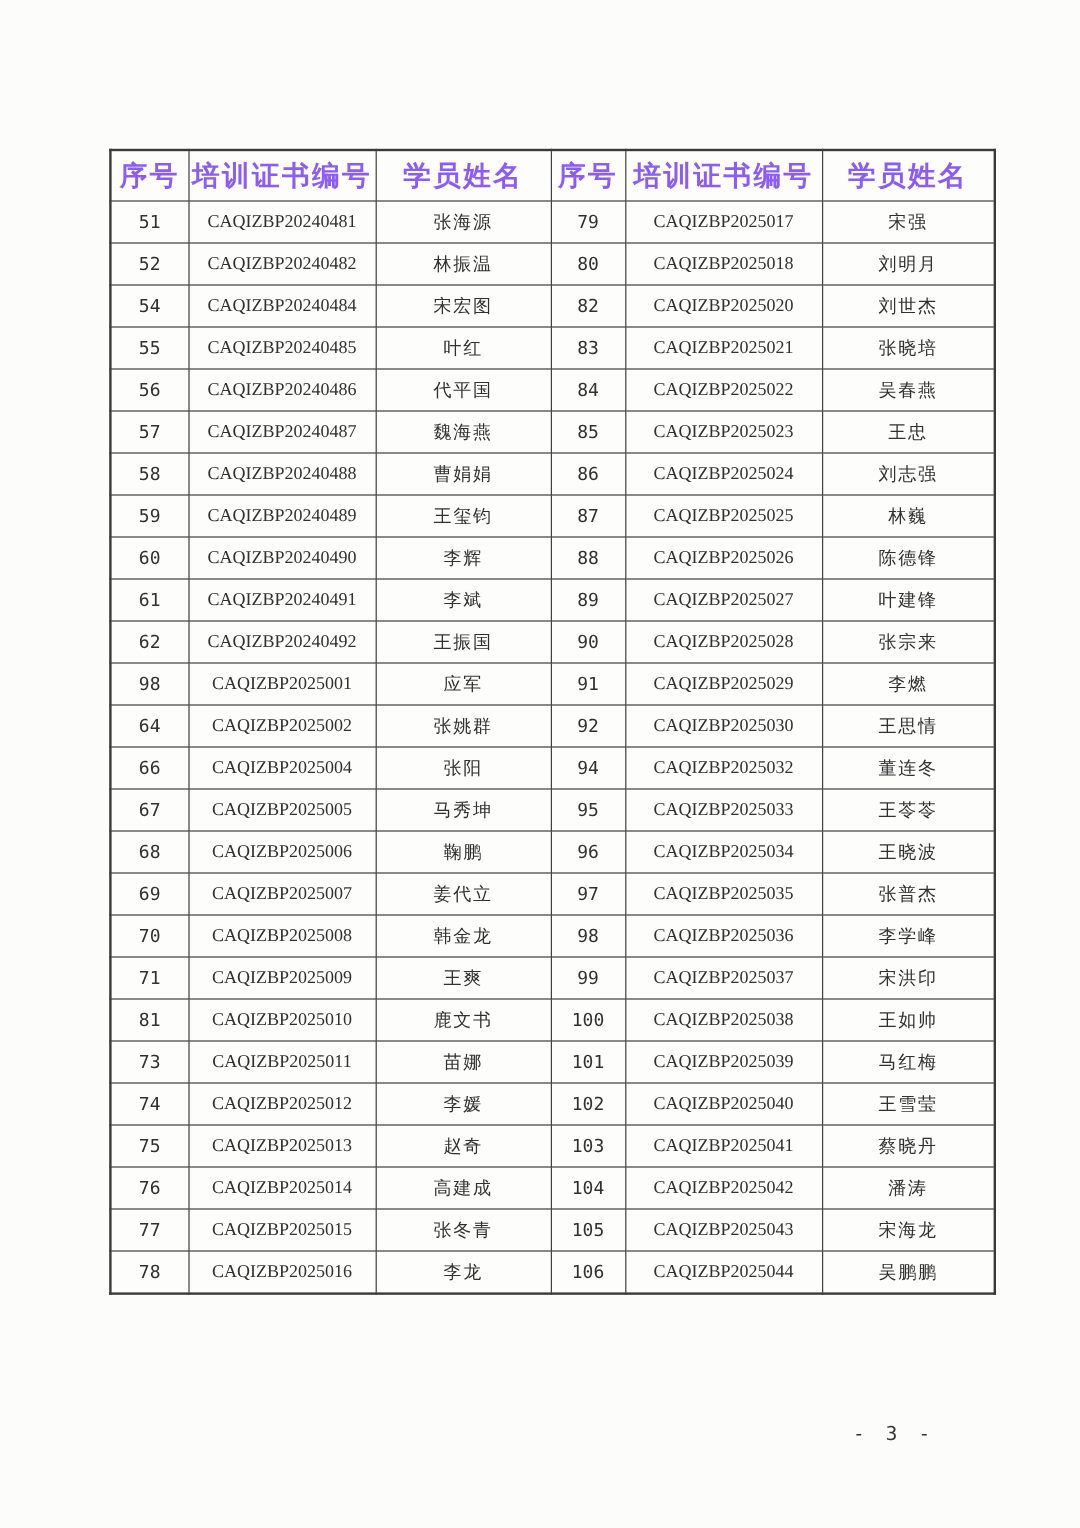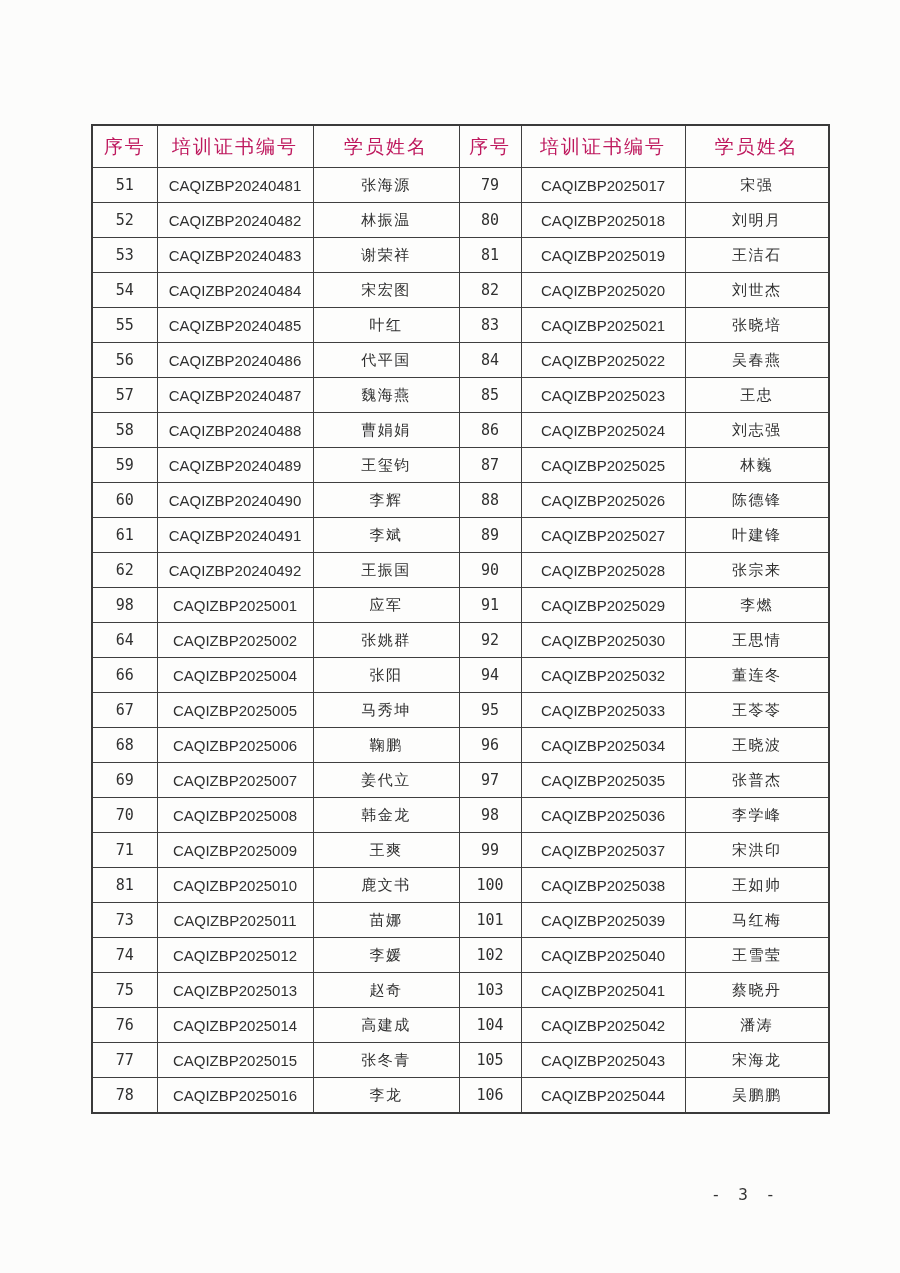--- a/index.html
+++ b/index.html
@@ -35,39 +35,39 @@
     vertical-align: middle;
     padding: 0;
     overflow: hidden;
     white-space: nowrap;
   }
   table.roster {
     border: 2px solid #3a3a3a;
   }
   table.roster th {
     height: 41px;
-    font-size: 19px;
-    font-weight: normal;
+    font-size: 23px;
+    font-weight: bold;
     letter-spacing: 2px;
-    color: #be185d;
+    color: #8b5cf6;
     font-family: "Liberation Serif", "DejaVu Serif", serif;
   }
   table.roster td {
     height: 34px;
     font-size: 15px;
     color: #303030;
   }
   td.col-no {
     font-family: "DejaVu Sans Mono", monospace;
     font-size: 14.5px;
     color: #343434;
     margin-left: 22px;
   }
   td.col-cert {
-    font-family: Liberation Sans, sans-serif;
+    font-family: Liberation Serif, serif;
     font-size: 14.5px;
     letter-spacing: 0px;
     color: #333;
   }
   td.col-name {
     font-family: Liberation Mono, monospace;
     letter-spacing: 1.5px;
     color: #2c2c2c;
   }
   .page-number {
@@ -117,28 +117,20 @@
         </tr>
         <tr>
           <td class="col-no">52</td>
           <td class="col-cert">CAQIZBP20240482</td>
           <td class="col-name">林振温</td>
           <td class="col-no">80</td>
           <td class="col-cert">CAQIZBP2025018</td>
           <td class="col-name">刘明月</td>
         </tr>
         <tr>
-          <td class="col-no">53</td>
-          <td class="col-cert">CAQIZBP20240483</td>
-          <td class="col-name">谢荣祥</td>
-          <td class="col-no">81</td>
-          <td class="col-cert">CAQIZBP2025019</td>
-          <td class="col-name">王洁石</td>
-        </tr>
-        <tr>
           <td class="col-no">54</td>
           <td class="col-cert">CAQIZBP20240484</td>
           <td class="col-name">宋宏图</td>
           <td class="col-no">82</td>
           <td class="col-cert">CAQIZBP2025020</td>
           <td class="col-name">刘世杰</td>
         </tr>
         <tr>
           <td class="col-no">55</td>
           <td class="col-cert">CAQIZBP20240485</td>

